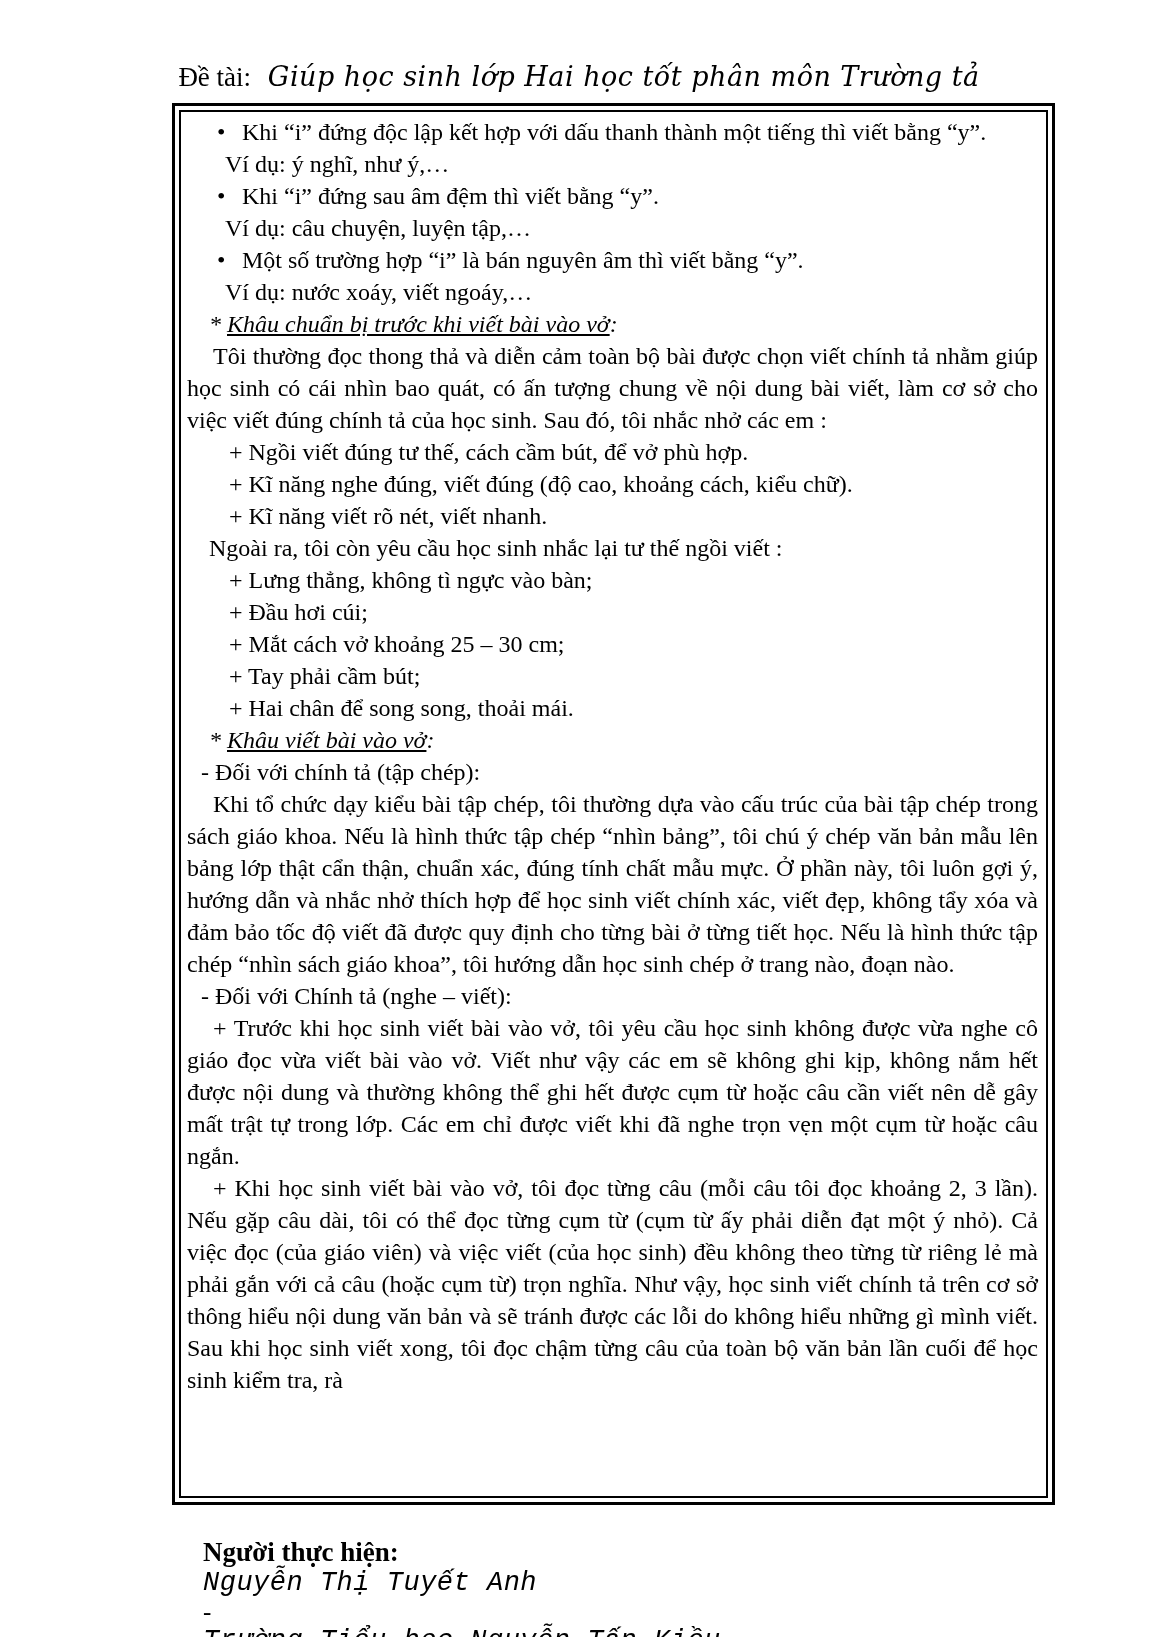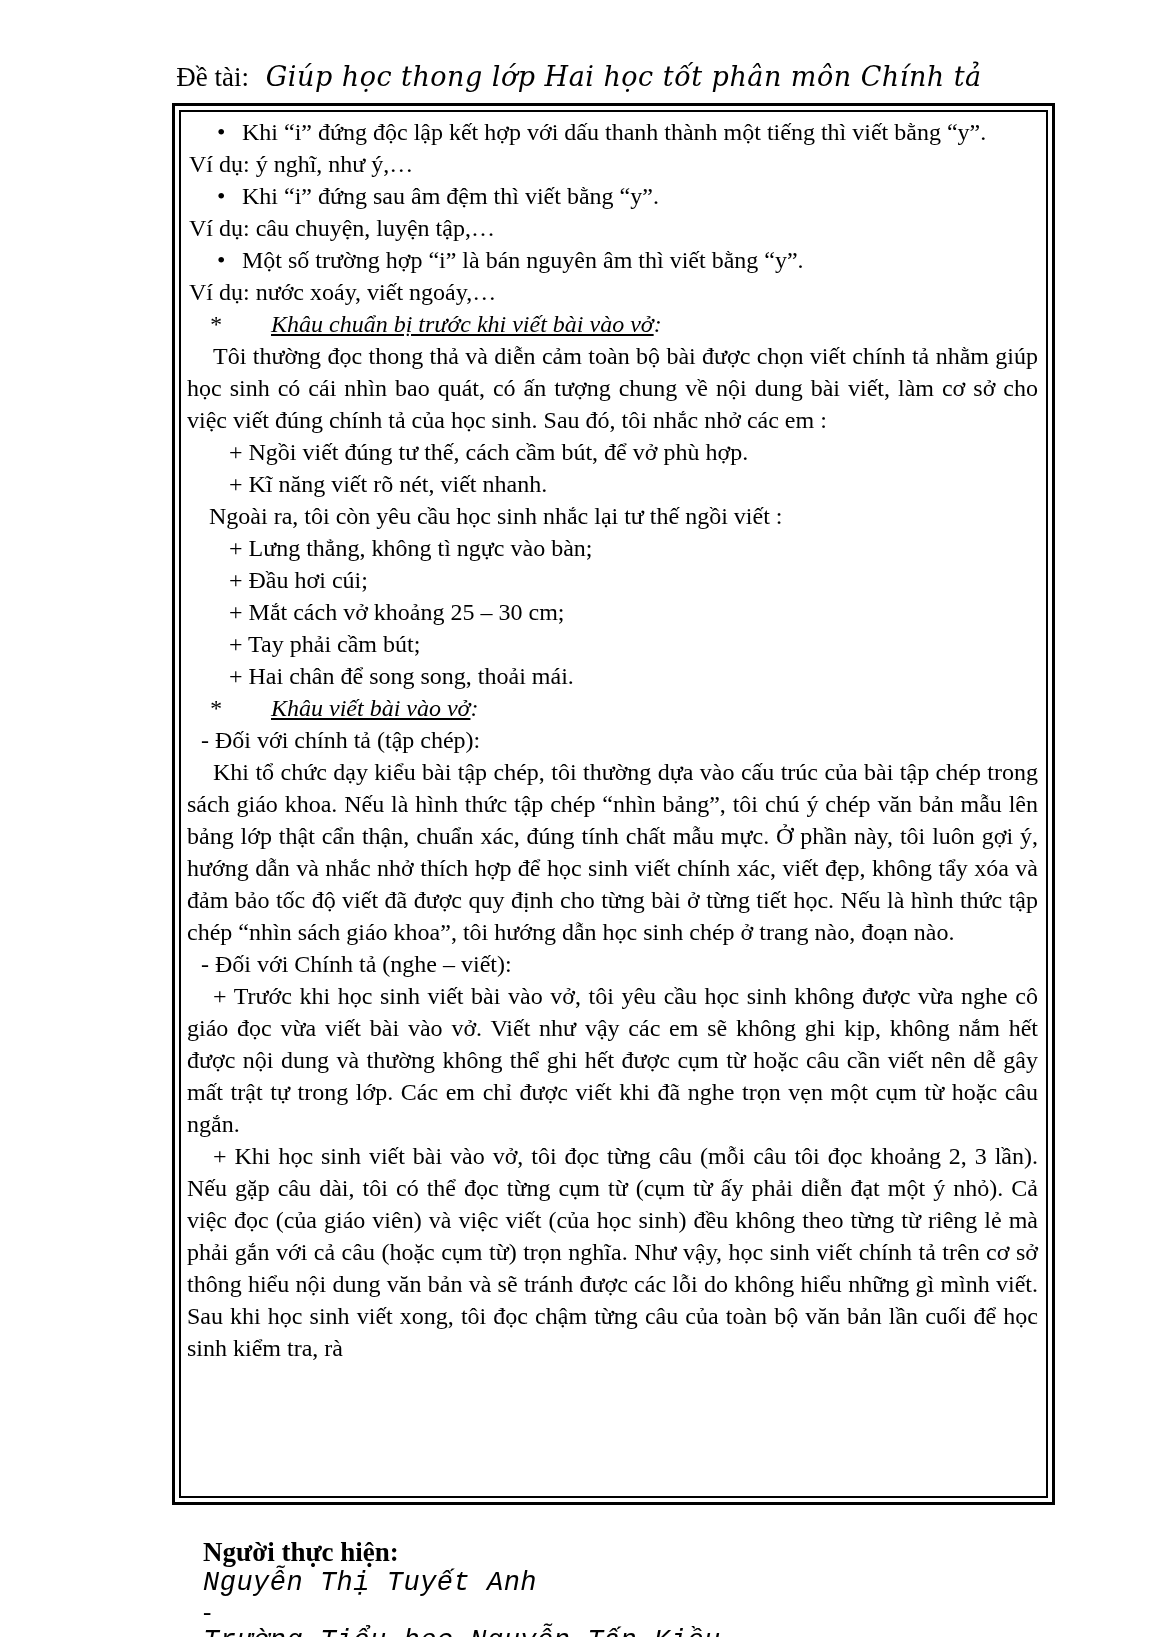--- a/index.html
+++ b/index.html
@@ -25,23 +25,23 @@
   }
   .box-inner{
     width:100%;height:100%;border:2px solid #000;box-sizing:border-box;
     padding:4px 8px 2px 6px;overflow:hidden;
   }
   .box-inner p{
     margin:0;font-size:24px;line-height:32px;
   }
   p.bullet{padding-left:55px;position:relative;text-align:justify;}
   p.bullet .glyph{position:absolute;left:30px;top:0;}
-  p.example{padding-left:2px;}
+  p.example{padding-left:2px;margin-left:36px;}
   p.heading{padding-left:22px;font-style:italic;}
-  p.heading .u{text-decoration:underline;margin-left:44px;}
+  p.heading .u{text-decoration:underline;}
   p.body{text-indent:26px;text-align:justify;}
   p.plus{padding-left:42px;}
   p.sub{padding-left:22px;}
   p.dash{padding-left:14px;}
   
   .doc-footer{
     position:absolute;left:175px;top:1537px;width:958px;
     display:flex;align-items:baseline;white-space:nowrap;flex-direction:column;
   }
   .doc-footer .label{font-weight:bold;font-size:27px;}
@@ -50,34 +50,35 @@
     font-size:27px;letter-spacing:0.5px;
   }
   .doc-footer .author{margin-left:10px;}
   .doc-footer .sep{margin:0 28px;font-size:25px;}
 </style>
 </head>
 <body>
 
 <div class="doc-header">
   <span class="label">Đề tài:</span>
-  <span class="script">Giúp học thong lớp Hai học tốt phân môn Chính tả</span>
+  <span class="script">Giúp học sinh lớp Hai học tốt phân môn Trường tả</span>
 </div>
 
 <div class="box-outer">
   <div class="box-inner" id="content-box">
       <p class="bullet"><span class="glyph">•</span><span>Khi “i” đứng độc lập kết hợp với dấu thanh thành một tiếng thì viết bằng “y”.</span></p>
       <p class="example">Ví dụ: ý nghĩ, như ý,…</p>
       <p class="bullet"><span class="glyph">•</span><span>Khi “i” đứng sau âm đệm thì viết bằng “y”.</span></p>
       <p class="example">Ví dụ: câu chuyện, luyện tập,…</p>
       <p class="bullet"><span class="glyph">•</span><span>Một số trường hợp “i” là bán nguyên âm thì viết bằng “y”.</span></p>
       <p class="example">Ví dụ: nước xoáy, viết ngoáy,…</p>
       <p class="heading"><span>* </span><span class="u">Khâu chuẩn bị trước khi viết bài vào vở</span><span>:</span></p>
       <p class="body">Tôi thường đọc thong thả và diễn cảm toàn bộ bài được chọn viết chính tả nhằm giúp học sinh có cái nhìn bao quát, có ấn tượng chung về nội dung bài viết, làm cơ sở cho việc viết đúng chính tả của học sinh. Sau đó, tôi nhắc nhở các em :</p>
       <p class="plus">+ Ngồi viết đúng tư thế, cách cầm bút, để vở phù hợp.</p>
+      <p class="plus">+ Kĩ năng nghe đúng, viết đúng (độ cao, khoảng cách, kiểu chữ).</p>
       <p class="plus">+ Kĩ năng viết rõ nét, viết nhanh.</p>
       <p class="sub">Ngoài ra, tôi còn yêu cầu học sinh nhắc lại tư thế ngồi viết :</p>
       <p class="plus">+ Lưng thẳng, không tì ngực vào bàn;</p>
       <p class="plus">+ Đầu hơi cúi;</p>
       <p class="plus">+ Mắt cách vở khoảng 25 – 30 cm;</p>
       <p class="plus">+ Tay phải cầm bút;</p>
       <p class="plus">+ Hai chân để song song, thoải mái.</p>
       <p class="heading"><span>* </span><span class="u">Khâu viết bài vào vở</span><span>:</span></p>
       <p class="dash">- Đối với chính tả (tập chép):</p>
       <p class="body">Khi tổ chức dạy kiểu bài tập chép, tôi thường dựa vào cấu trúc của bài tập chép trong sách giáo khoa. Nếu là hình thức tập chép “nhìn bảng”, tôi chú ý chép văn bản mẫu lên bảng lớp thật cẩn thận, chuẩn xác, đúng tính chất mẫu mực. Ở phần này, tôi luôn gợi ý, hướng dẫn và nhắc nhở thích hợp để học sinh viết chính xác, viết đẹp, không tẩy xóa và đảm bảo tốc độ viết đã được quy định cho từng bài ở từng tiết học. Nếu là hình thức tập chép “nhìn sách giáo khoa”, tôi hướng dẫn học sinh chép ở trang nào, đoạn nào.</p>

